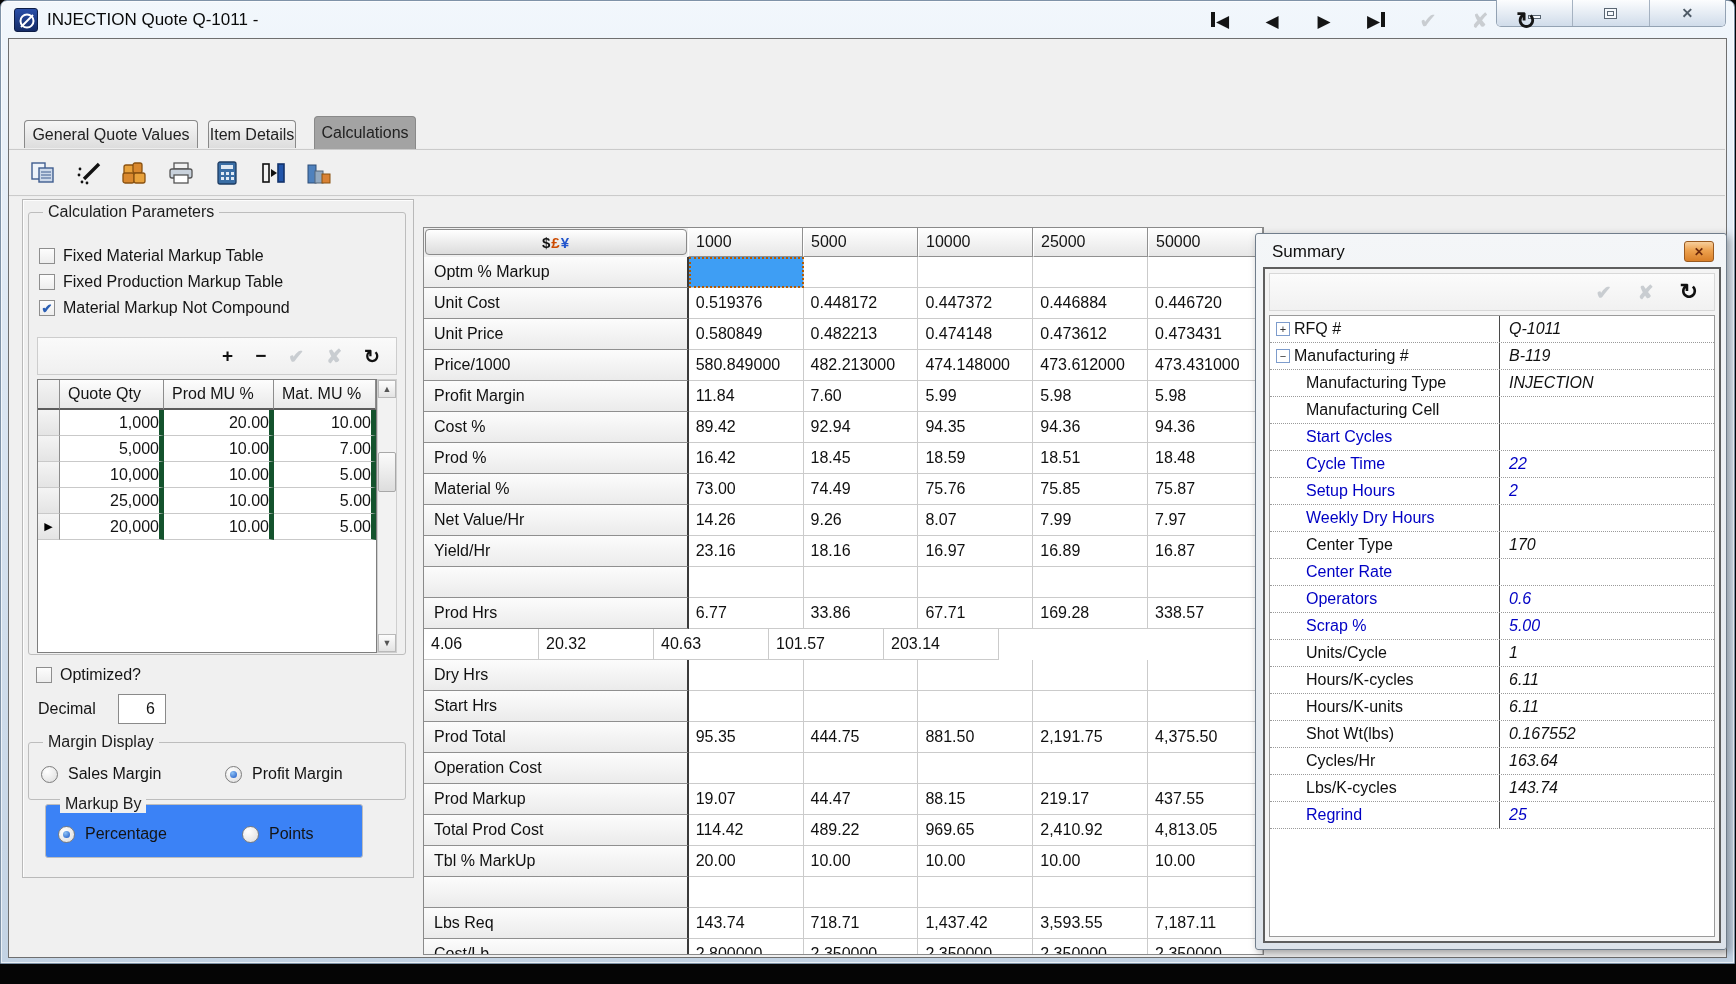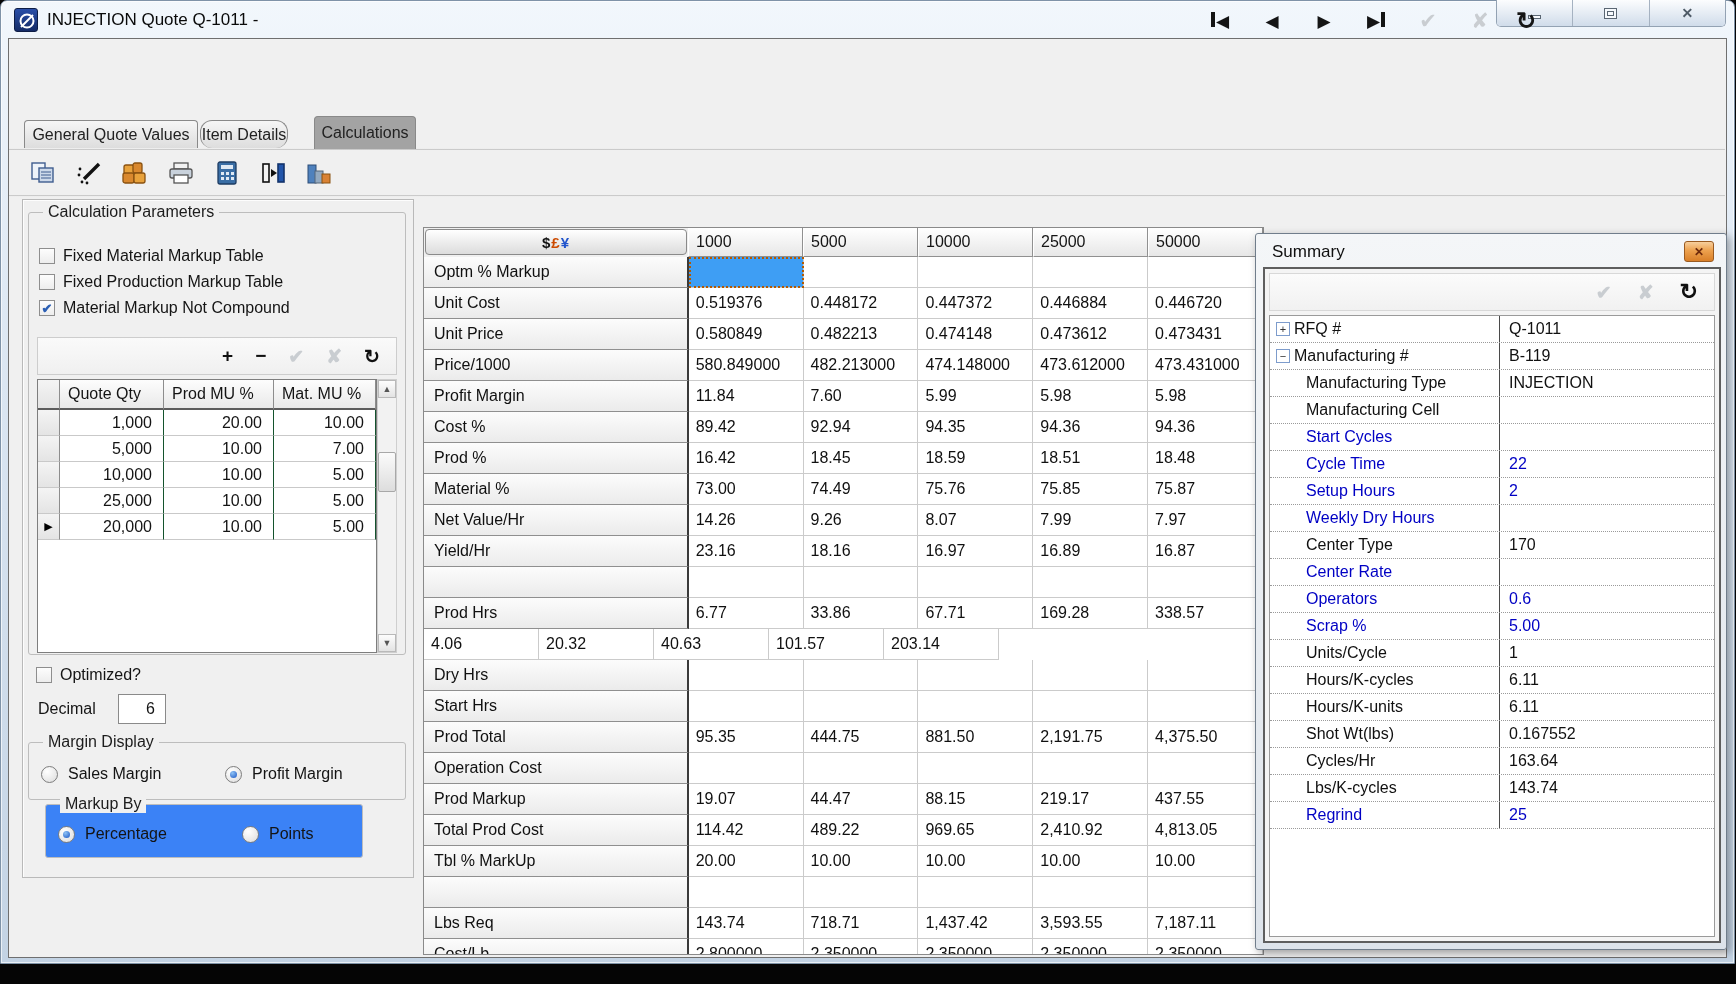--- a/index.html
+++ b/index.html
@@ -39,21 +39,21 @@
   .nav-bar-l::before { margin-right:1px; } .nav-bar-r::after { margin-left:1px; }
   .tb-disabled { color:#c9cdd1 !important; }
   .tb-refresh { font-size:24px; font-weight:bold; color:#151515; }
   .mouse-cursor { position:absolute; left:1158px; top:74px; }
 
   
   .tab { position:absolute; top:120px; height:28px; background:linear-gradient(#f6f6f6,#dddddd);
     border:1px solid #898989; border-bottom:none; border-radius:4px 4px 0 0;
     display:flex; align-items:center; justify-content:center; font-size:16px; color:#222; }
   .tab.active { top:116px; height:33px; background:#a3a3a3; z-index:5; font-size:16px; }
-  .tab-1 { left:24px; width:174px; } .tab-2 { left:200px; width:88px;border-radius:12px; } .tab-3 { left:314px; width:102px; }
+  .tab-1 { left:24px; width:174px; } .tab-2 { left:208px; width:88px; } .tab-3 { left:314px; width:102px; }
   .tabpage-line { position:absolute; left:9px; top:148px; width:1716px; height:2px;
     background:linear-gradient(#ffffff,#b9b9b9); z-index:1; }
   .client-bg { position:absolute; left:8px; top:38px; width:1719px; height:920px;
     background:#f0f0f0; border:1px solid #6f6f6f; }
 
   .toolbar2 { position:absolute; left:14px; top:152px; width:1700px; height:42px; display:flex;
     align-items:center; gap:16px; padding-left:14px; }
   .tb2-icon { width:30px; height:28px; display:flex; align-items:center; justify-content:center; }
   .toolbar2-line { position:absolute; left:9px; top:195px; width:1716px; height:2px;
     background:linear-gradient(#b9b9b9,#ffffff); }
@@ -75,22 +75,22 @@
     display:flex; align-items:center; justify-content:flex-end; gap:22px; padding-right:16px; }
   .mini-btn { font-size:19px; font-weight:bold; color:#101010; }
 
   .qty-grid { position:absolute; left:8px; top:166px; width:340px; height:274px;
     background:#ffffff; border:1px solid #7e7e7e; overflow:hidden; }
   .qhead { display:flex; height:30px; }
   .qhcell { background:linear-gradient(#fdfdfd,#e9e9e9); border-right:1px solid #8d8d8d;
     border-bottom:2px solid #5c5c5c; font-size:16px; color:#141414; display:flex;
     align-items:center; padding-left:8px; }
   .qrow { display:flex; height:26px; }
-  .qcell { border-right:1px solid #14532d; border-bottom:1px solid #c9c9c9; font-size:16px;
-    color:#141414; display:flex; align-items:center; justify-content:flex-end; padding-right:11px; }
+  .qcell { border-right:5px solid #14532d; border-bottom:1px solid #c9c9c9; font-size:16px;
+    color:#141414; display:flex; align-items:center; justify-content:flex-end; padding-right:0; }
   .qsel { width:22px; background:linear-gradient(#f4f4f4,#e4e4e4); border-right:1px solid #8d8d8d;
     justify-content:center; padding:0; font-size:11px; color:#000; }
   .w-qty { width:104px; } .w-prod { width:110px; } .w-mat { width:102px; }
   .qty-scroll { position:absolute; left:348px; top:166px; width:20px; height:274px;
     background:#f2f2f2; border:1px solid #cfcfcf; }
   .scr-btn { position:absolute; left:0; width:18px; height:18px; background:linear-gradient(#fdfdfd,#e3e3e3);
     border:1px solid #b9b9b9; font-size:9px; color:#555; display:flex; align-items:center; justify-content:center; }
   .scr-thumb { position:absolute; left:0; top:72px; width:18px; height:40px;
     background:linear-gradient(#fbfbfb,#dddddd); border:1px solid #a8a8a8; border-radius:2px; }
 
@@ -143,21 +143,21 @@
     display:flex; align-items:center; justify-content:flex-end; gap:26px; padding-right:16px; }
   .sum-grid { position:absolute; left:4px; top:46px; width:446px; height:622px;
     background:#fff; border:1px solid #9a9a9a; overflow:hidden; }
   .srow { display:flex; height:27px; border-bottom:1px dotted #9a9a9a; }
   .slabel { width:230px; border-right:1px solid #4a4a4a; display:flex; align-items:center;
     font-size:16px; color:#101010; padding-left:6px; position:relative; }
   .slabel .txt { white-space:nowrap; }
   .slabel .indent { padding-left:30px; }
   .expander { width:14px; height:14px; border:1px solid #7d9ccc; background:#fff; font-size:11px;
     line-height:12px; text-align:center; color:#333; margin-right:4px; flex:none; }
-  .svalue { width:214px; display:flex; align-items:center; font-size:16px; color:#101010; padding-left:9px; }
+  .svalue { width:214px; display:flex; align-items:center; font-size:16px; color:#101010; padding-left:9px;font-style:italic; }
   .blue { color:#0000c4 !important; }
 
   .desktop-strip { position:absolute; left:0; bottom:0; width:1736px; height:20px; background:#050505; }
 </style>
 </head>
 <body>
 
 <div class="screen">
   <div class="frame"></div>
 

